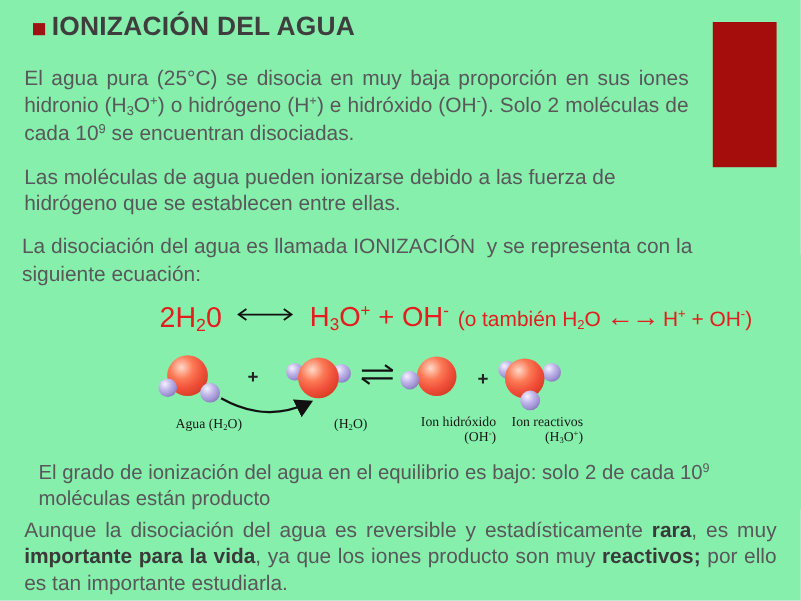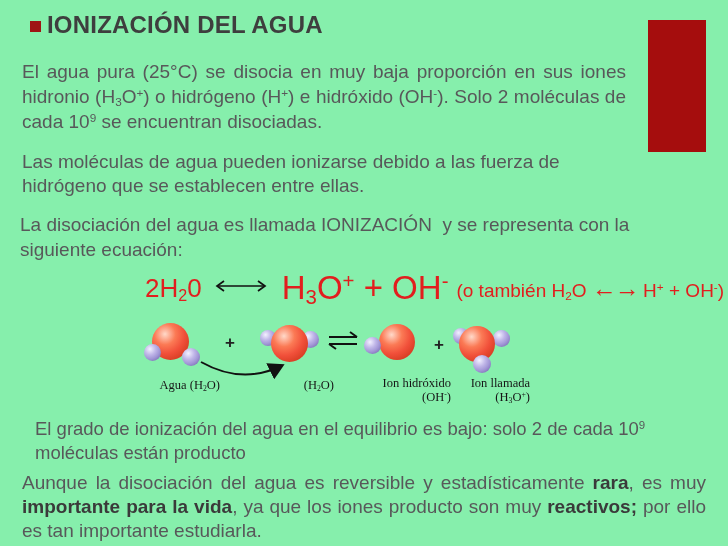--- a/index.html
+++ b/index.html
@@ -21,21 +21,21 @@
   .p4{left:35px;top:417px;width:660px;font-size:18.5px;line-height:24px;}
   .p5{left:22px;top:471px;width:684px;font-size:19px;line-height:24px;text-align:justify;}
   .para b{color:#3A3A3A;margin-top:14px;}
   sub{font-size:.62em;vertical-align:-.25em;line-height:0;}
   sup{font-size:.62em;vertical-align:.55em;line-height:0;}
   
   .equation{position:absolute;left:145px;top:270px;height:36px;display:flex;align-items:center;
     color:#E21E1E;white-space:nowrap;}
   .eq-left{font-size:26px;}
   .eq-dblarrow{margin:0 14px 0 12px;}
-  .eq-right{font-size:33px;margin-right:8px;}
+  .eq-right{font-size:25px;margin-right:8px;}
   .eq-paren{font-size:19px;}
   .eq-paren .arrows{font-size:25px;font-weight:bold;letter-spacing:-2px;}
   
   .sphere{position:absolute;border-radius:50%;}
   .o-sphere{background:radial-gradient(circle at 35% 30%, #ffd9c9 0%, #fb7a55 30%, #f1503a 55%, #d63c22 80%, #b92f16 100%);}
   .h-sphere{background:radial-gradient(circle at 35% 30%, #f3f1ff 0%, #c0b6e8 35%, #a296d6 60%, #7d70b5 85%, #615694 100%);}
   .plus-sign{position:absolute;font-size:17px;font-weight:bold;color:#222;}
   .mol-label{position:absolute;font-family:"Liberation Serif",serif;font-size:12.5px;color:#161616;
     text-align:right;line-height:14px;}
   .diagram-svg{position:absolute;left:0;top:0;}
@@ -115,21 +115,21 @@
       <path d="M 201 362 Q 242 385 281 366" fill="none" stroke="#111" stroke-width="2" marker-end="url(#ah)"></path>
     </svg>
 
     <div class="mol-label" style="left:120px;top:378px;width:100px;"><span>Agua (H</span><sub>2</sub><span>O)</span></div>
     <div class="mol-label" style="left:234px;top:378px;width:100px;"><span>(H</span><sub>2</sub><span>O)</span></div>
     <div class="mol-label" style="left:343px;top:376px;width:108px;">
       <div>Ion hidróxido</div>
       <div><span>(OH</span><sup>-</sup><span>)</span></div>
     </div>
     <div class="mol-label" style="left:430px;top:376px;width:100px;">
-      <div>Ion llamada</div>
+      <div>Ion reactivos</div>
       <div><span>(H</span><sub>3</sub><span>O</span><sup>+</sup><span>)</span></div>
     </div>
   </div>
 
   <p class="para p4"><span>El grado de ionización del agua en el equilibrio es bajo: solo 2 de cada 10</span><sup>9</sup><span> moléculas están producto</span></p>
   <p class="para p5"><span>Aunque la disociación del agua es reversible y estadísticamente </span><b>rara</b><span>, es muy </span><b>importante para la vida</b><span>, ya que los iones producto son muy </span><b>reactivos;</b><span> por ello es tan importante estudiarla.</span></p>
 
 </div>
 
 </body></html>

